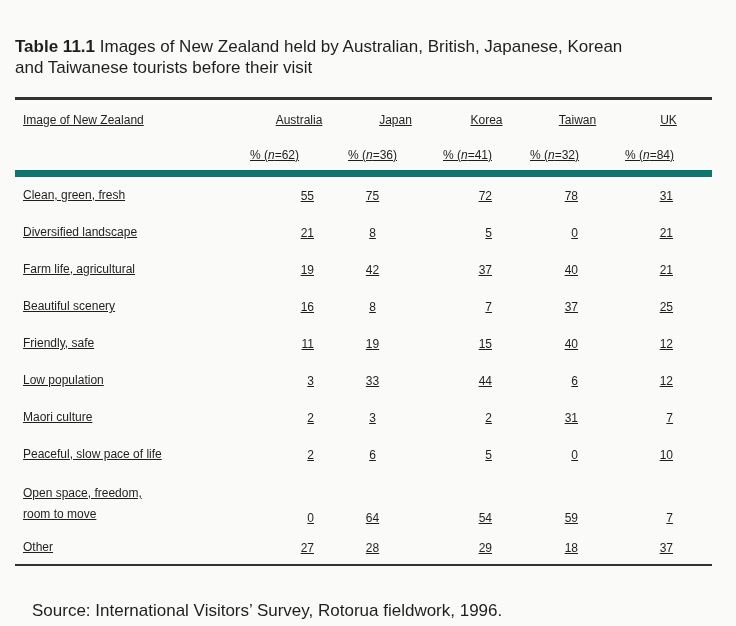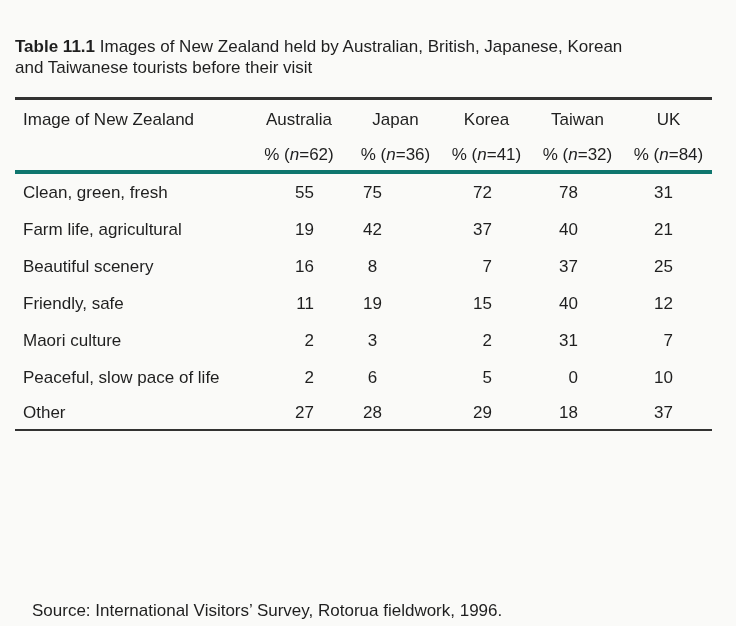--- a/index.html
+++ b/index.html
@@ -33,32 +33,33 @@
   
   table.nz {
     position: absolute;
     left: 15px;
     top: 97px;
     width: 697px;
     border-collapse: collapse;
     table-layout: fixed;
     border-top: 3px solid #323232;
     border-bottom: 2px solid #323232;
-    font-size: 17px;
+    font-size: 12px;
     color: #1f1f1f;
+    text-decoration: underline;
   }
   table.nz th, table.nz td {
     font-weight: normal;
     padding: 0;
     vertical-align: middle;
   }
   
   tr.h1 th { height: 40px; text-align: center; }
   tr.h1 th.lbl { text-align: left; padding-left: 8px; }
-  tr.h2 th { height: 30px; text-align: center; border-bottom: 4px solid #0f766e; }
+  tr.h2 th { height: 30px; text-align: left; border-bottom: 7px solid #0f766e; }
   tr.h2 th i { font-style: italic; }
   
   tbody td { height: 37px; }
   tbody td.lbl {
     text-align: left;
     padding-left: 8px;
     white-space: pre-line;
     line-height: 21px;
   }
   
@@ -118,20 +119,28 @@
     <tbody>
       <tr>
         <td class="lbl">Clean, green, fresh</td>
         <td>55</td>
         <td>75</td>
         <td>72</td>
         <td>78</td>
         <td>31</td>
       </tr>
       <tr>
+        <td class="lbl">Diversified landscape</td>
+        <td>21</td>
+        <td>8</td>
+        <td>5</td>
+        <td>0</td>
+        <td>21</td>
+      </tr>
+      <tr>
         <td class="lbl">Farm life, agricultural</td>
         <td>19</td>
         <td>42</td>
         <td>37</td>
         <td>40</td>
         <td>21</td>
       </tr>
       <tr>
         <td class="lbl">Beautiful scenery</td>
         <td>16</td>
@@ -142,34 +151,51 @@
       </tr>
       <tr>
         <td class="lbl">Friendly, safe</td>
         <td>11</td>
         <td>19</td>
         <td>15</td>
         <td>40</td>
         <td>12</td>
       </tr>
       <tr>
+        <td class="lbl">Low population</td>
+        <td>3</td>
+        <td>33</td>
+        <td>44</td>
+        <td>6</td>
+        <td>12</td>
+      </tr>
+      <tr>
         <td class="lbl">Maori culture</td>
         <td>2</td>
         <td>3</td>
         <td>2</td>
         <td>31</td>
         <td>7</td>
       </tr>
       <tr>
         <td class="lbl">Peaceful, slow pace of life</td>
         <td>2</td>
         <td>6</td>
         <td>5</td>
         <td>0</td>
         <td>10</td>
+      </tr>
+      <tr class="tall">
+        <td class="lbl">Open space, freedom,
+room to move</td>
+        <td>0</td>
+        <td>64</td>
+        <td>54</td>
+        <td>59</td>
+        <td>7</td>
       </tr>
       <tr class="last">
         <td class="lbl">Other</td>
         <td>27</td>
         <td>28</td>
         <td>29</td>
         <td>18</td>
         <td>37</td>
       </tr>
     </tbody>

